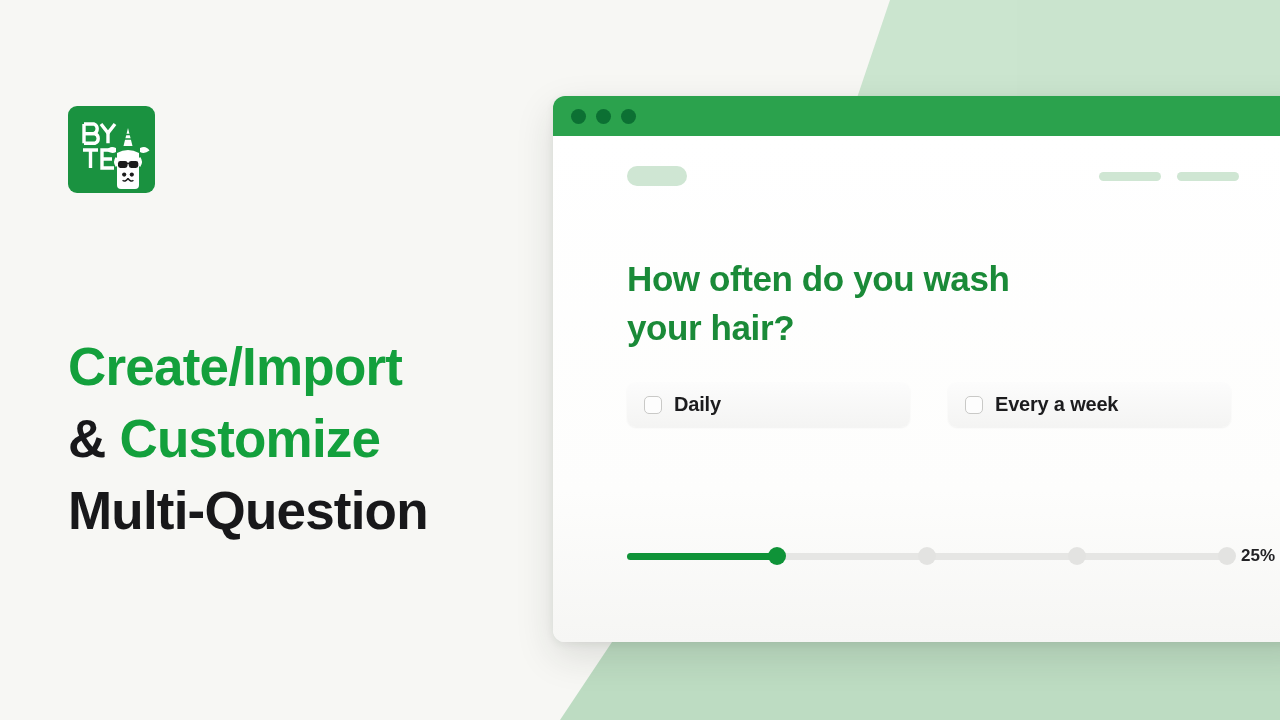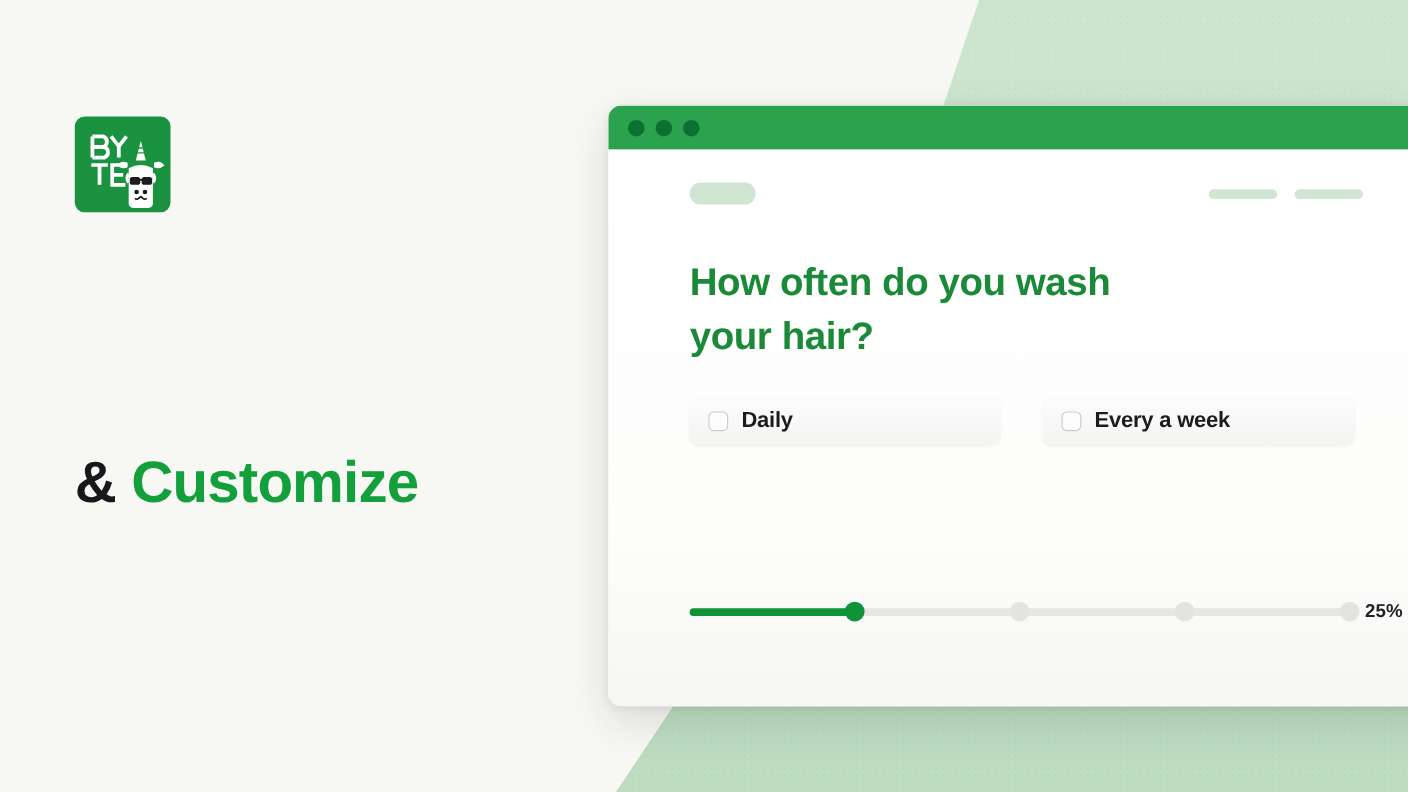--- a/index.html
+++ b/index.html
@@ -131,21 +131,21 @@
   }
   .chip {
     width: 60px; height: 20px;
     background: #cfe6d3;
     border-radius: 10px;
   }
   .chip-group { display: flex; gap: 16px; }
   .chip-sm { width: 62px; height: 9px; background: #cfe6d3; border-radius: 5px; }
 
   .question {
-    margin-top: 46px;
+    margin-top: 68px;
     font-size: 35px;
     line-height: 49px;
     font-weight: bold;
     letter-spacing: -0.4px;
     color: #1a8a38;
     max-width: 430px;
   }
 
   .options {
     margin-top: 30px;
@@ -270,23 +270,23 @@
       </g>
 
       <ellipse cx="60" cy="71" rx="9" ry="8" fill="#ffffff"></ellipse>
       <circle cx="56.2" cy="68.6" r="2.1" fill="#1c1c1c"></circle>
       <circle cx="63.8" cy="68.6" r="2.1" fill="#1c1c1c"></circle>
       <path d="M60 72.5 q-3 4 -5.4 1.8 M60 72.5 q3 4 5.4 1.8" stroke="#1c1c1c" stroke-width="1.5" fill="none"></path>
     </svg>
   </div>
 
   <h1 class="headline">
-    <br>
+    <span class="accent">Create/Import</span><br>
     <span>&amp; </span><span class="accent">Customize</span><br>
-    <br>
+    <span>Multi-Question</span><br>
   </h1>
 </div>
 
 <div class="window">
 
   <div class="titlebar">
     <span class="dot"></span>
     <span class="dot"></span>
     <span class="dot"></span>
   </div>

